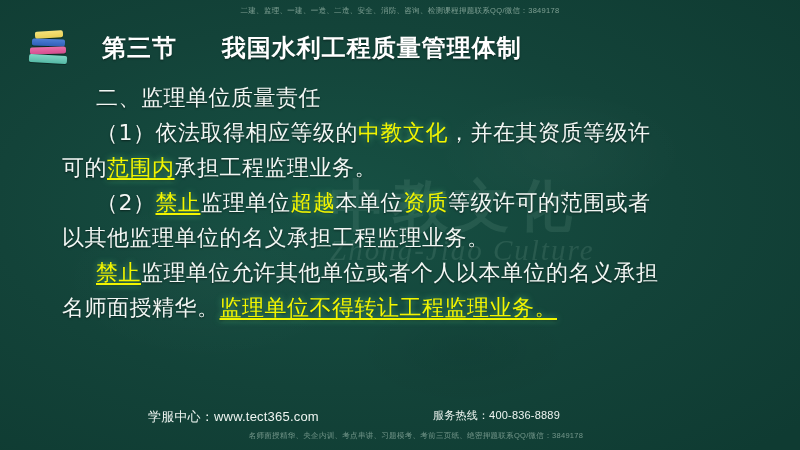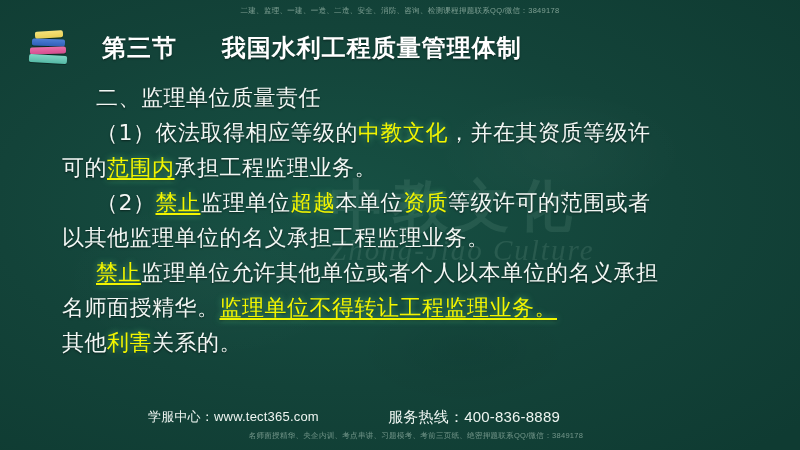--- a/index.html
+++ b/index.html
@@ -154,21 +154,21 @@
     top: 0;
     font-size: 13px;
     color: #eef5f1;
     white-space: nowrap;
     letter-spacing: .2px;
   }
   #footer-right {
     position: absolute;
     right: 116px;
     top: 0;
-    font-size: 15px;
+    font-size: 11px;
     color: #eef5f1;
     white-space: nowrap;
     letter-spacing: .2px;
   }
   #bottom-banner {
     position: absolute;
     top: 431px;
     left: 16px;
     width: 800px;
     text-align: center;
@@ -208,21 +208,20 @@
 
   <div id="body-copy">
     <div class="line indent">二、监理单位质量责任</div>
     <div id="body-lines">
         <div class="line indent"><span>（1）依法取得相应等级的</span><span class="hl">中教文化</span><span>，并在其资质等级许</span></div>
         <div class="line"><span>可的</span><span class="hl-u">范围内</span><span>承担工程监理业务。</span></div>
         <div class="line indent"><span>（2）</span><span class="hl-u">禁止</span><span>监理单位</span><span class="hl">超越</span><span>本单位</span><span class="hl">资质</span><span>等级许可的范围或者</span></div>
         <div class="line"><span>以其他监理单位的名义承担工程监理业务。</span></div>
         <div class="line indent"><span class="hl-u">禁止</span><span>监理单位允许其他单位或者个人以本单位的名义承担</span></div>
         <div class="line"><span>名师面授精华。</span><span class="hl-u">监理单位不得转让工程监理业务。</span></div>
-        <div class="line"><span>其他</span><span class="hl">利害</span><span>关系的。</span></div>
       </div>
   </div>
 
   <div id="footer">
     <span id="footer-left">学服中心：www.tect365.com</span>
     <span id="footer-right">服务热线：400-836-8889</span>
   </div>
 
   <div id="bottom-banner">名师面授精华、央企内训、考点串讲、习题模考、考前三页纸、绝密押题联系QQ/微信：3849178</div>
 

